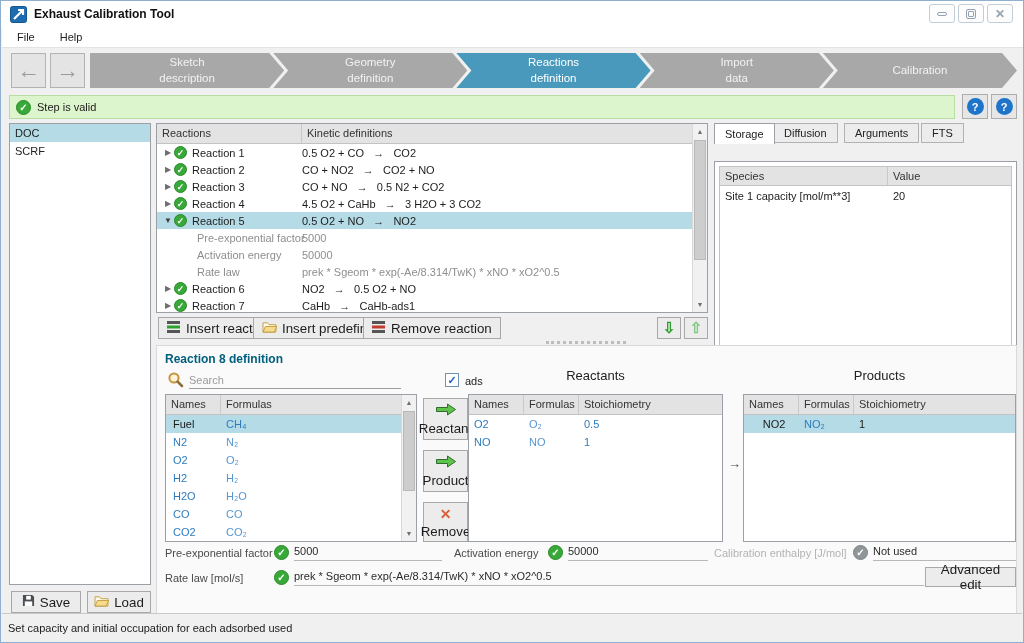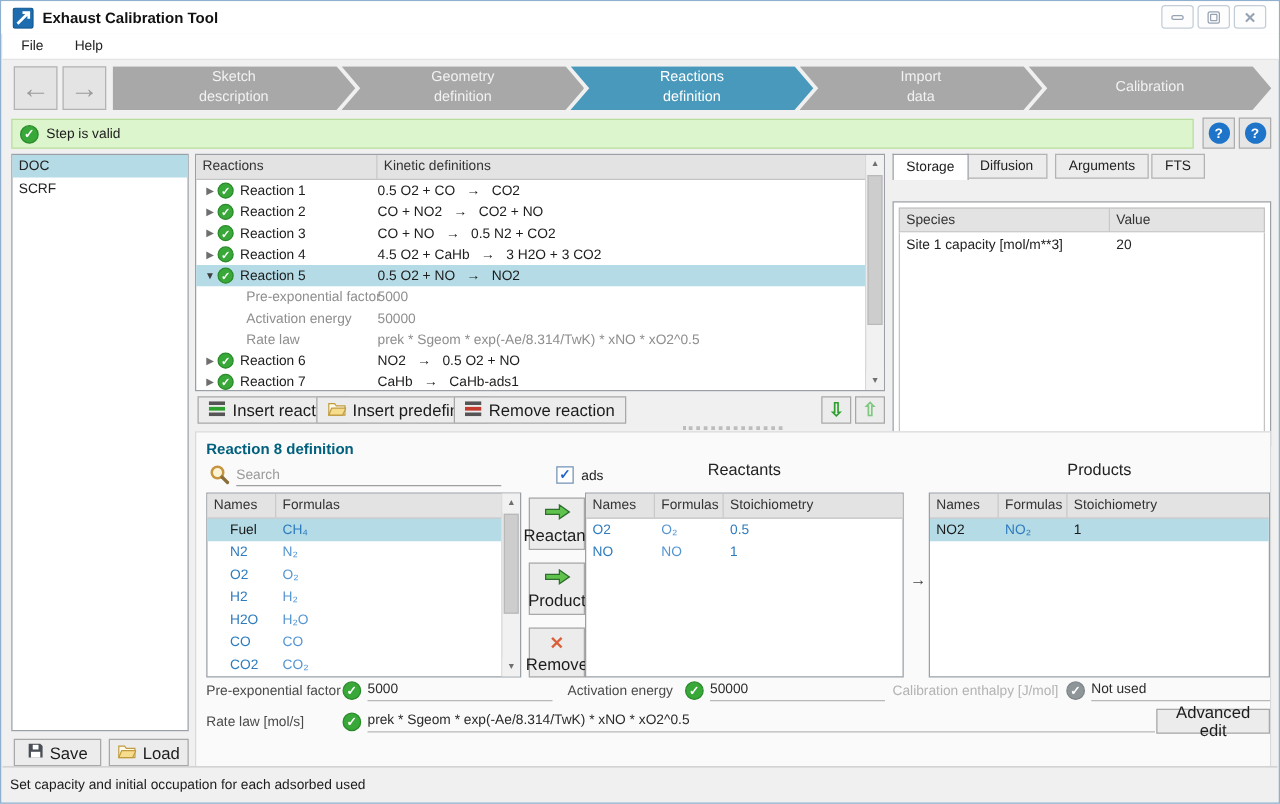--- a/index.html
+++ b/index.html
@@ -77,21 +77,21 @@
   .tab.active { background:#ffffff; height:21px; border-bottom:none; z-index:2; border-color:#9aa0a6; }
 
   
   .defpanel { position:absolute; left:155px; top:344px; width:861px; height:276px; background:#fafafa; border:1px solid #d9d9d9; }
   .def-title { position:absolute; left:8px; top:6px; font-weight:bold; font-size:12px; color:#00607d; }
   .search-input { position:absolute; left:32px; top:26px; width:212px; height:17px; border:none; border-bottom:1px solid #9e9e9e; background:transparent; font-family:"Liberation Sans",sans-serif; font-size:11px; color:#333; outline:none; }
   .search-input::placeholder { color:#9a9a9a; }
   .checkbox { position:absolute; width:14px; height:14px; background:#fff; border:1px solid #7292b4; color:#2566c8; font-size:11px; font-weight:bold; display:flex; align-items:center; justify-content:center; line-height:1; }
   .blue { color:#2e7cbe; } .lblue { color:#5596d2; }
   .srow { height:18px; display:flex; align-items:center; }
-  .srow .c1 { width:55px; padding-left:18px; flex:none; }
+  .srow .c1 { width:55px; padding-left:7px; flex:none; }
   .srow .c2 { padding-left:5px; }
   .t3row { height:18px; display:flex; align-items:center; }
   .t3row .c1 { width:55px; padding-left:5px; flex:none; }
   .t3row .c2 { width:55px; padding-left:5px; flex:none; }
   .t3row .c3 { padding-left:5px; }
   .transfer-btn { position:absolute; left:266px; width:45px; background:#ececec; border:1px solid #a8a8a8; display:flex; flex-direction:column; align-items:center; justify-content:center; gap:2px; color:#1c1c1c; }
   .sec-title { position:absolute; font-size:13px; color:#222; text-align:center; }
   .field-label { position:absolute; color:#4a4a4a; }
   .field-label.disabled { color:#b3b3b3; }
   .field-check { position:absolute; }
@@ -424,21 +424,21 @@
     <span class="map-arrow" style="left:571px; top:110px;">→</span>
 
     <div class="sec-title" style="left:586px; top:22px; width:273px;">Products</div>
     <div class="panel" style="left:586px; top:48px; width:273px; height:148px;">
       <div class="tbl-header">
         <div class="cell" style="width:55px;">Names</div>
         <div class="cell" style="width:55px;">Formulas</div>
         <div class="cell" style="flex:1; border-right:none;">Stoichiometry</div>
       </div>
       <div class="t3row sel">
-        <span class="c1" style="color:#1a1a1a;">NO2</span>
+        <span class="c1" style="color:#1a1a1a;text-align:center;">NO2</span>
         <span class="c2 blue">NO₂</span>
         <span class="c3" style="color:#1a1a1a;">1</span>
       </div>
     </div>
 
     <span class="field-label" style="left:8px; top:201px;">Pre-exponential factor</span>
     <span class="check-icon field-check" style="left:117px; top:199px;">
         <span>✓</span>
       </span>
     <span class="field-value" style="left:137px; top:199px; width:148px;">5000</span>

